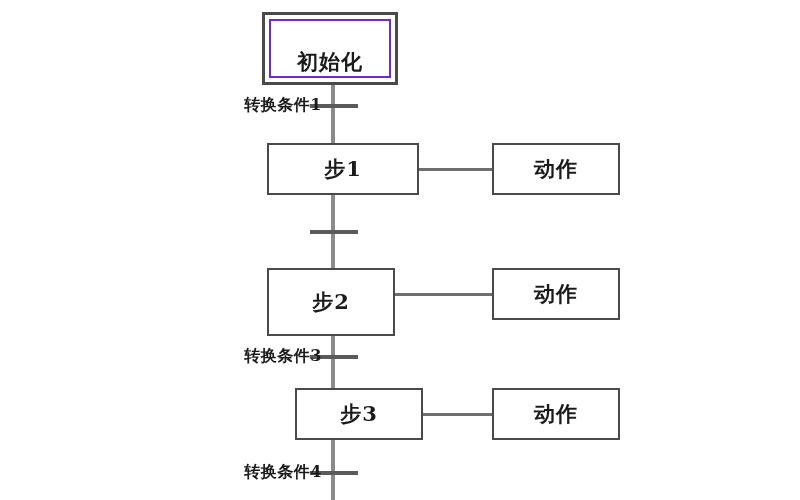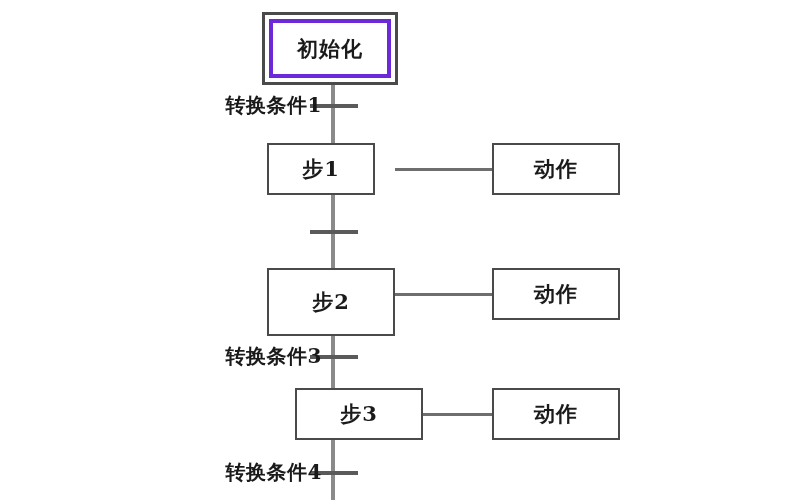--- a/index.html
+++ b/index.html
@@ -33,21 +33,21 @@
     background: #5a5a5a;
   }
 
   
   .cond-label {
     position: absolute;
     text-align: right;
     white-space: nowrap;
     color: #1a1a1a;
     font-family: "DejaVu Serif", "Liberation Serif", serif;
-    font-size: 20px;
+    font-size: 16px;
     line-height: 20px;
     letter-spacing: 0.5px;
     font-weight: 600;
   }
 
   
   .box {
     position: absolute;
     box-sizing: border-box;
     background: #ffffff;
@@ -64,24 +64,24 @@
 
   
   .box.initial {
     border: 3px solid #4a4a4a;
     padding: 4px;
   }
   .box.initial > .inner {
     box-sizing: border-box;
     width: 100%;
     height: 100%;
-    border: 4px solid #6d28d9;
+    border: 2px solid #6d28d9;
     background: #ffffff;
     display: flex;
-    align-items: center;
+    align-items: flex-end;
     justify-content: center;
   }
 
   
   .link {
     position: absolute;
     height: 3px;
     background: #6e6e6e;
   }
 </style>
@@ -97,21 +97,21 @@
       </div>
     </div>
     <div class="tick" style="left: 310px; top: 104px; width: 48px;"></div>
     <div class="cond-label" style="right: 478px; top: 95px;">转换条件1</div>
     <div class="tick" style="left: 310px; top: 230px; width: 48px;"></div>
     <div class="tick" style="left: 310px; top: 355px; width: 48px;"></div>
     <div class="cond-label" style="right: 478px; top: 346px;">转换条件3</div>
     <div class="tick" style="left: 310px; top: 471px; width: 48px;"></div>
     <div class="cond-label" style="right: 478px; top: 462px;">转换条件4</div>
     <div class="link" style="left: 395px; top: 168px; width: 97px;"></div>
-    <div class="box" style="left: 267px; top: 143px; width: 108px; height: 52px;">
+    <div class="box" style="left: 267px; top: 143px; width: 152px; height: 52px;">
       <span>步1</span>
     </div>
     <div class="box" style="left: 492px; top: 143px; width: 128px; height: 52px;">
       <span>动作</span>
     </div>
     <div class="link" style="left: 395px; top: 293px; width: 97px;"></div>
     <div class="box" style="left: 267px; top: 268px; width: 128px; height: 68px;">
       <span>步2</span>
     </div>
     <div class="box" style="left: 492px; top: 268px; width: 128px; height: 52px;">

